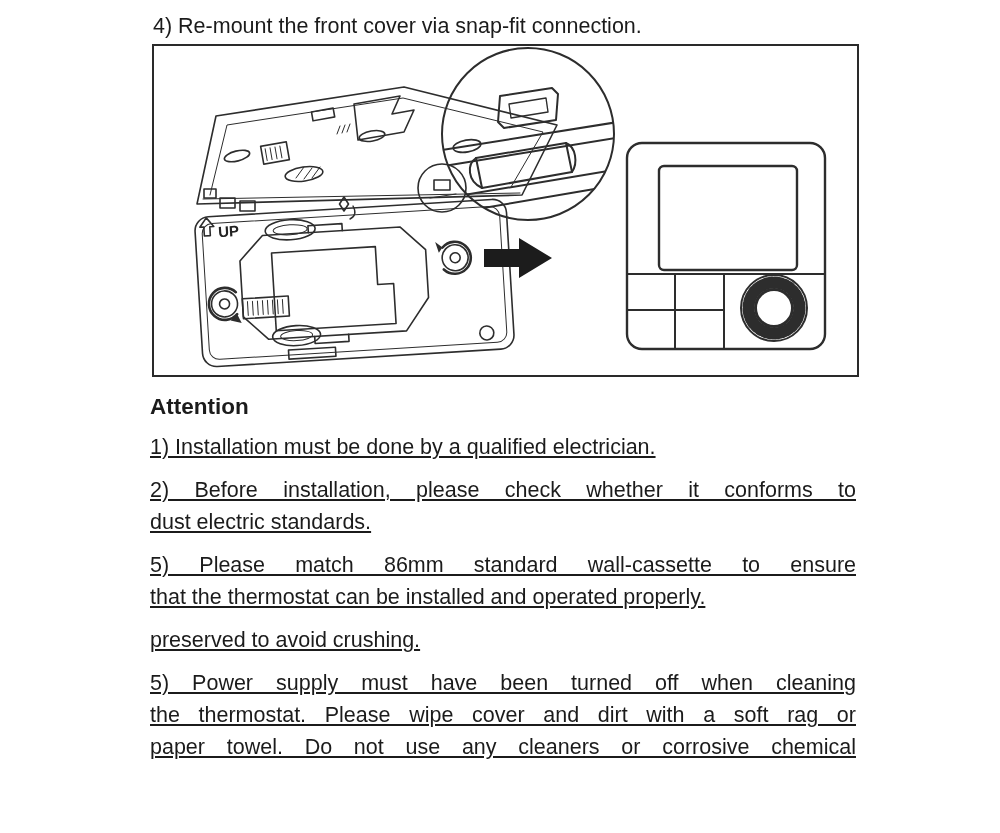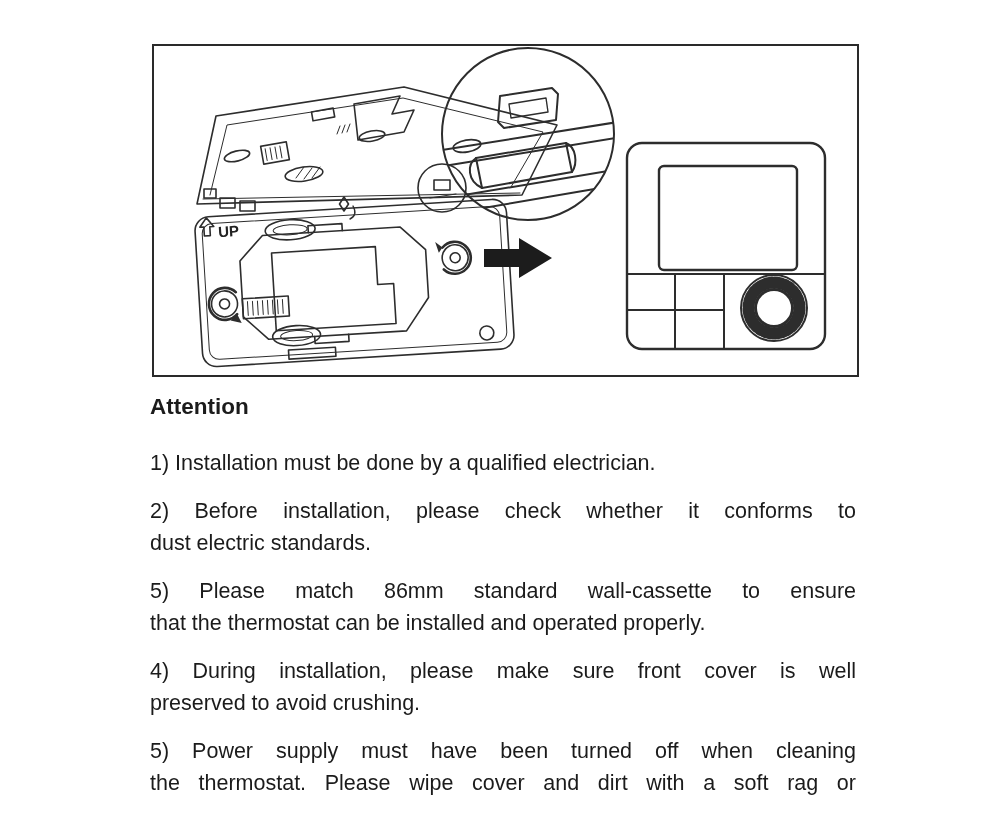--- a/index.html
+++ b/index.html
@@ -6,30 +6,31 @@
   .page{position:relative;width:1000px;height:833px;background:#ffffff;
         font-family:"Liberation Sans", sans-serif;color:#1b1b1b;overflow:hidden;}
   .step-heading{position:absolute;left:153px;top:11px;width:740px;
         font-size:21.5px;line-height:30px;text-align:left;}
   .figure-box{position:absolute;left:152px;top:44px;width:703px;height:329px;
         border:2px solid #2a2a2a;background:#ffffff;}
   .figure-box svg{position:absolute;left:0;top:0;}
   .attn-title{position:absolute;left:150px;top:393px;font-size:22.5px;
         font-weight:bold;line-height:28px;}
   .attn-body{position:absolute;left:150px;top:431px;width:706px;}
-  .item{margin:16px 0 11px 0;}
+  .item{margin:0 0 11px 0;text-decoration:underline;}
   .line{font-size:21.5px;line-height:32px;}
   .just{text-align:justify;text-align-last:justify;}
   .last{text-align:left;}
 </style>
 </head>
 <body>
 
 <div class="page">
 
+  <div class="step-heading">4) Re-mount the front cover via snap-fit connection.</div>
 
   <div class="figure-box">
     <svg width="703" height="329" viewBox="0 0 703 329">
       <g stroke="#2d2d2d" fill="none" stroke-width="1.6" stroke-linejoin="round" stroke-linecap="round">
 
         <g transform="rotate(-3.5 200 245)">
           <rect x="45" y="162" width="312" height="150" rx="14"></rect>
           <rect x="52" y="169" width="298" height="136" rx="10" stroke-width="1"></rect>
 
           <ellipse cx="140" cy="180" rx="25" ry="10"></ellipse>
@@ -142,22 +143,22 @@
     </div>
     <div class="item">
       <div class="line just">2) Before installation, please check whether it conforms to</div>
       <div class="line last">dust electric standards.</div>
     </div>
     <div class="item">
       <div class="line just">5) Please match 86mm standard wall-cassette to ensure</div>
       <div class="line last">that the thermostat can be installed and operated properly.</div>
     </div>
     <div class="item">
-      <div class="line just">4) During installation, please make sure front cover is well</div>
       <div class="line last">preserved to avoid crushing.</div>
     </div>
     <div class="item">
       <div class="line just">5) Power supply must have been turned off when cleaning</div>
       <div class="line just">the thermostat. Please wipe cover and dirt with a soft rag or</div>
+      <div class="line just">paper towel. Do not use any cleaners or corrosive chemical</div>
     </div>
   </div>
 
 </div>
 
 </body></html>

